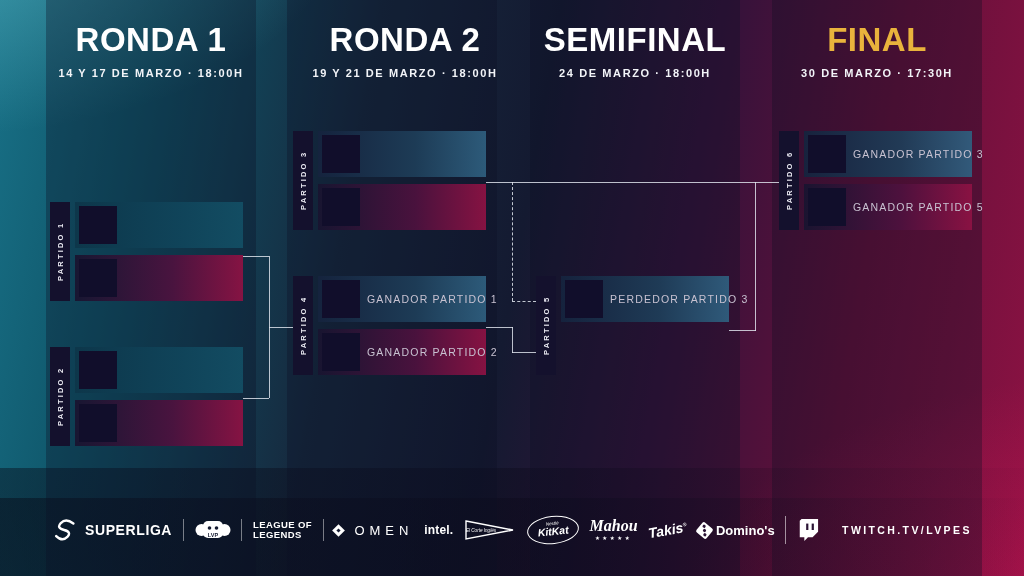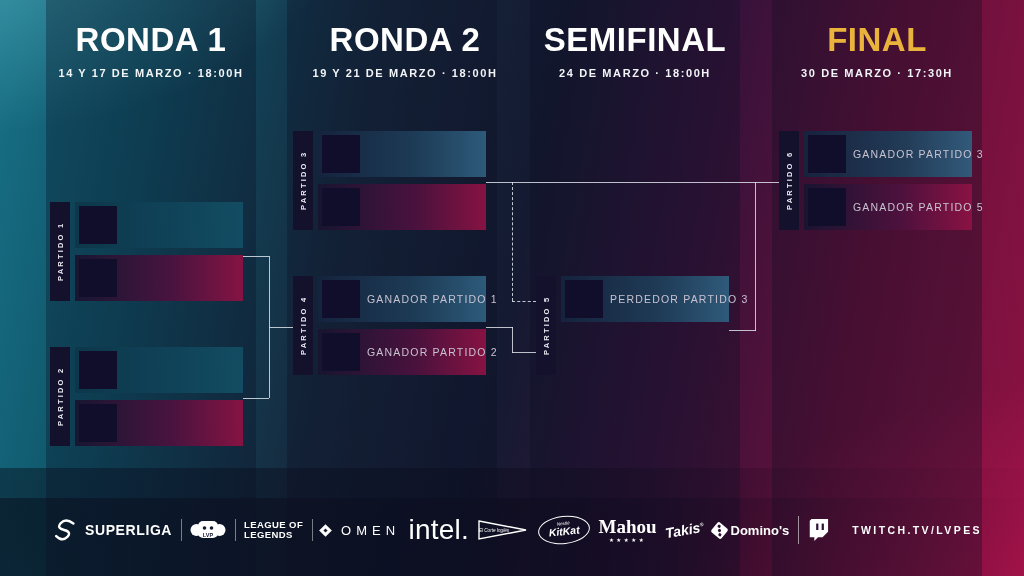--- a/index.html
+++ b/index.html
@@ -35,39 +35,39 @@
   .bar-t { background:linear-gradient(90deg, rgba(13,54,74,0.95), rgba(16,70,92,0.90) 65%, rgba(19,82,104,0.85)); }
   .bar-r { background:linear-gradient(90deg, rgba(24,20,48,0.95), rgba(78,17,62,0.92) 58%, rgba(140,18,67,0.95)); }
   .tlogo { position:relative; z-index:1; width:38px; height:38px; margin-left:4px; background:#110E2B; flex:0 0 38px; }
   .slot-text { position:relative; z-index:1; margin-left:7px; font-size:10.5px; font-weight:500;
     letter-spacing:1.2px; color:#C8C2D1; white-space:nowrap; }
 
   .line { position:absolute; background:rgba(226,231,239,0.82); }
   .dashv { position:absolute; width:0; border-left:1px dashed rgba(226,231,239,0.85); }
   .dashh { position:absolute; height:0; border-top:1px dashed rgba(226,231,239,0.85); }
 
-  .logos { position:absolute; left:52px; right:42px; top:503px; height:54px;
+  .logos { position:absolute; left:52px; right:52px; top:503px; height:54px;
     display:flex; align-items:center; justify-content:space-between; color:#FFFFFF; }
   .logo-item { display:flex; align-items:center; gap:7px; flex:0 0 auto; }
   .vdiv { width:1px; height:22px; background:rgba(255,255,255,0.45); }
   .vdiv.tall { height:28px; background:rgba(255,255,255,0.55); }
   .superliga-text { font-size:14px; font-weight:800; letter-spacing:0.6px; }
   .lol-stack { display:flex; flex-direction:column; line-height:1.1; }
   .lol-stack span { font-size:9.5px; font-weight:800; letter-spacing:0.4px; }
   .omen-diamond { width:9px; height:9px; background:#fff; transform:rotate(45deg); position:relative; }
   .omen-diamond::after { content:""; position:absolute; left:3px; top:3px; width:3px; height:3px; background:#141A31; }
   .omen-text { font-size:13px; font-weight:500; letter-spacing:5px; margin-left:4px; }
-  .intel-text { font-size:28px; font-weight:400; letter-spacing:0.2px;text-align:right; }
+  .intel-text { font-size:12px; font-weight:700; letter-spacing:0.2px;text-align:right; }
   .pennant { position:relative; }
   .kitkat { width:50px; height:26px; border:1.5px solid #fff; border-radius:50%;
     display:flex; flex-direction:column; align-items:center; justify-content:center; transform:rotate(-6deg); }
   .kitkat .nestle { font-size:4.5px; font-style:italic; line-height:1; }
   .kitkat .kk { font-size:10.5px; font-weight:800; font-style:italic; line-height:1.1; }
   .mahou { display:flex; flex-direction:column; align-items:center; line-height:1; }
-  .mahou .name { font-family:"Liberation Serif", serif; font-size:19px; font-weight:700; }
+  .mahou .name { font-family:"Liberation Serif", serif; font-size:16px; font-weight:700; font-style:italic; }
   .mahou .stars { font-size:5.5px; letter-spacing:2.5px; margin-top:2px; }
   .takis { font-size:14px; font-weight:800; font-style:italic; transform:rotate(-10deg); }
   .takis sup { font-size:5px; }
   .dominos { display:flex; align-items:center; gap:5px; }
   .domino-icon { width:13px; height:13px; background:#fff; transform:rotate(40deg); border-radius:2px; position:relative; }
   .domino-icon i { position:absolute; width:2.5px; height:2.5px; border-radius:50%; background:#2A1334; }
   .domino-icon i:nth-child(1){ left:2px; top:2px; } .domino-icon i:nth-child(2){ left:5px; top:5px; } .domino-icon i:nth-child(3){ left:8px; top:8px; }
   .dominos-text { font-size:13px; font-weight:800; }
   .twitch { display:flex; align-items:center; gap:23px; }
   .twitch-text { font-size:10.5px; font-weight:800; letter-spacing:2.4px; }

